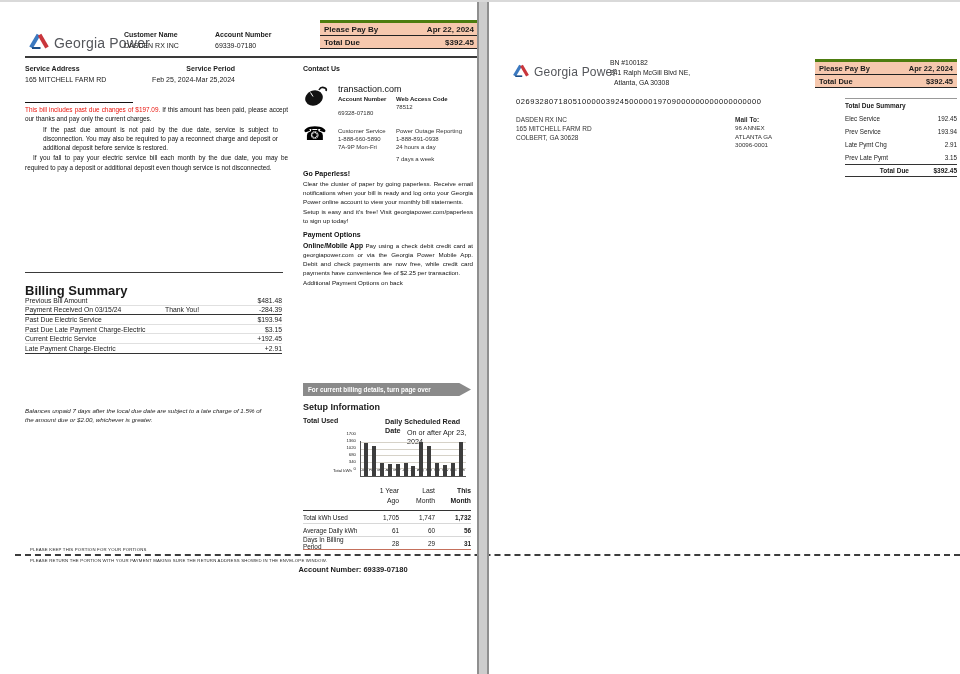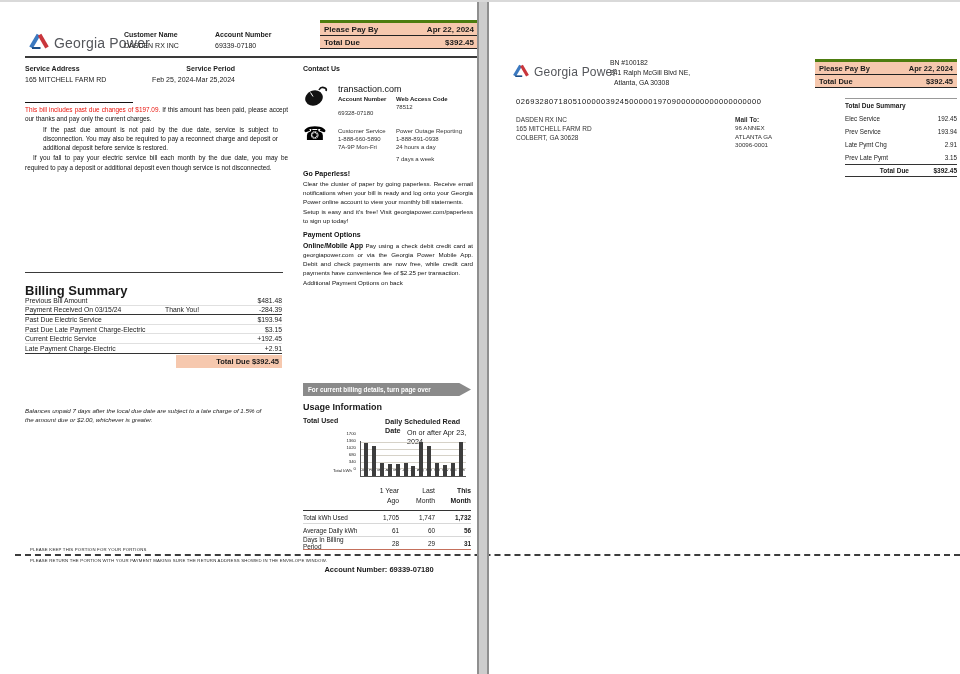--- a/index.html
+++ b/index.html
@@ -194,30 +194,27 @@
       <div class="bsrow">
         <span class="l">Current Electric Service</span>
         <span class="m"></span>
         <span class="v">+192.45</span>
       </div>
       <div class="bsrow sep">
         <span class="l">Late Payment Charge-Electric</span>
         <span class="m"></span>
         <span class="v">+2.91</span>
       </div>
-      <div class="bstotal">
-        <span class="band">Total Due $392.45</span>
-      </div>
     </div>
     <div class="abs bsnote" style="left:25px;top:404px;">Balances unpaid 7 days after the local due date are subject to a late charge of 1.5% of the amount due or $2.00, whichever is greater.</div>
 
     <div class="abs banner" style="left:303px;top:381px;width:168px;">For current billing details, turn page over</div>
 
     <div class="abs" style="left:303px;top:400px;width:168px;">
-      <div class="usage-title">Usage Information</div>
+      <div class="usage-title">Setup Information</div>
       <div class="abs lab" style="left:0;top:15px;">Total Used</div>
       <div class="abs lab" style="left:82px;top:15px;font-size:7.2px;">Daily Scheduled Read Date</div>
       <div class="abs val" style="left:82px;top:26px;font-size:7.2px;margin-left:22px;">On or after Apr 23, 2024</div>
 
       <div class="abs yaxis" style="left:35px;top:29px;height:37px;">
           <div class="ytick" style="bottom: 0%;">0</div>
           <div class="ytick" style="bottom: 18.8889%;">340</div>
           <div class="ytick" style="bottom: 37.7778%;">680</div>
           <div class="ytick" style="bottom: 56.6667%;">1020</div>
           <div class="ytick" style="bottom: 75.5556%;">1360</div>
@@ -287,21 +284,21 @@
           <span class="c">28</span>
           <span class="c">29</span>
           <span class="c bold">31</span>
         </div>
       </div>
     </div>
 
     <div class="abs microtext" style="left:30px;top:545px;">PLEASE KEEP THIS PORTION FOR YOUR PORTIONS</div>
     <div class="abs dashline" style="left:15px;top:552px;width:945px;"></div>
     <div class="abs microtext" style="left:30px;top:556px;">PLEASE RETURN THE PORTION WITH YOUR PAYMENT MAKING SURE THE RETURN ADDRESS SHOWED IN THE ENVELOPE WINDOW.</div>
-    <div class="abs acct-footer" style="left:264px;top:563px;width:230px;">
+    <div class="abs acct-footer" style="left:238px;top:563px;width:230px;">
       <span>Account Number:</span>
       <span>69339-07180</span>
     </div>
   </section>
 
   <div class="abs divider" style="left:477px;top:0;width:12px;height:674px;"></div>
 
   <section>
 
     <div class="abs logo" style="left:512px;top:61px;">

